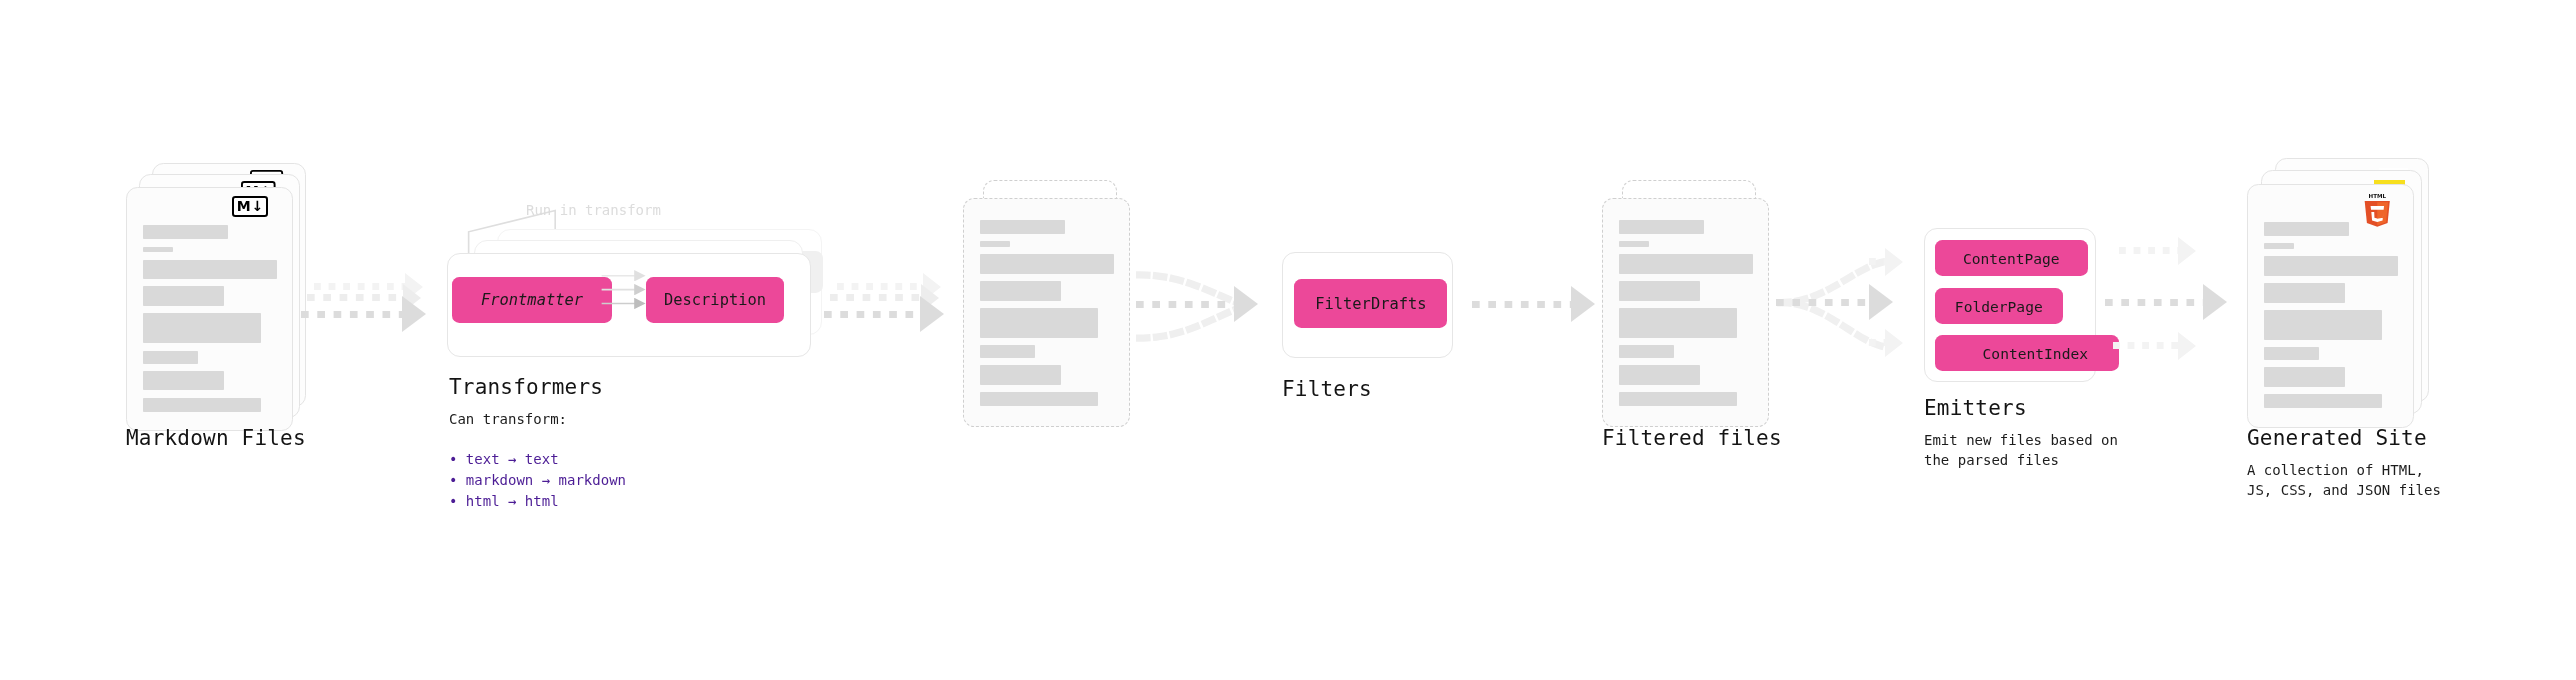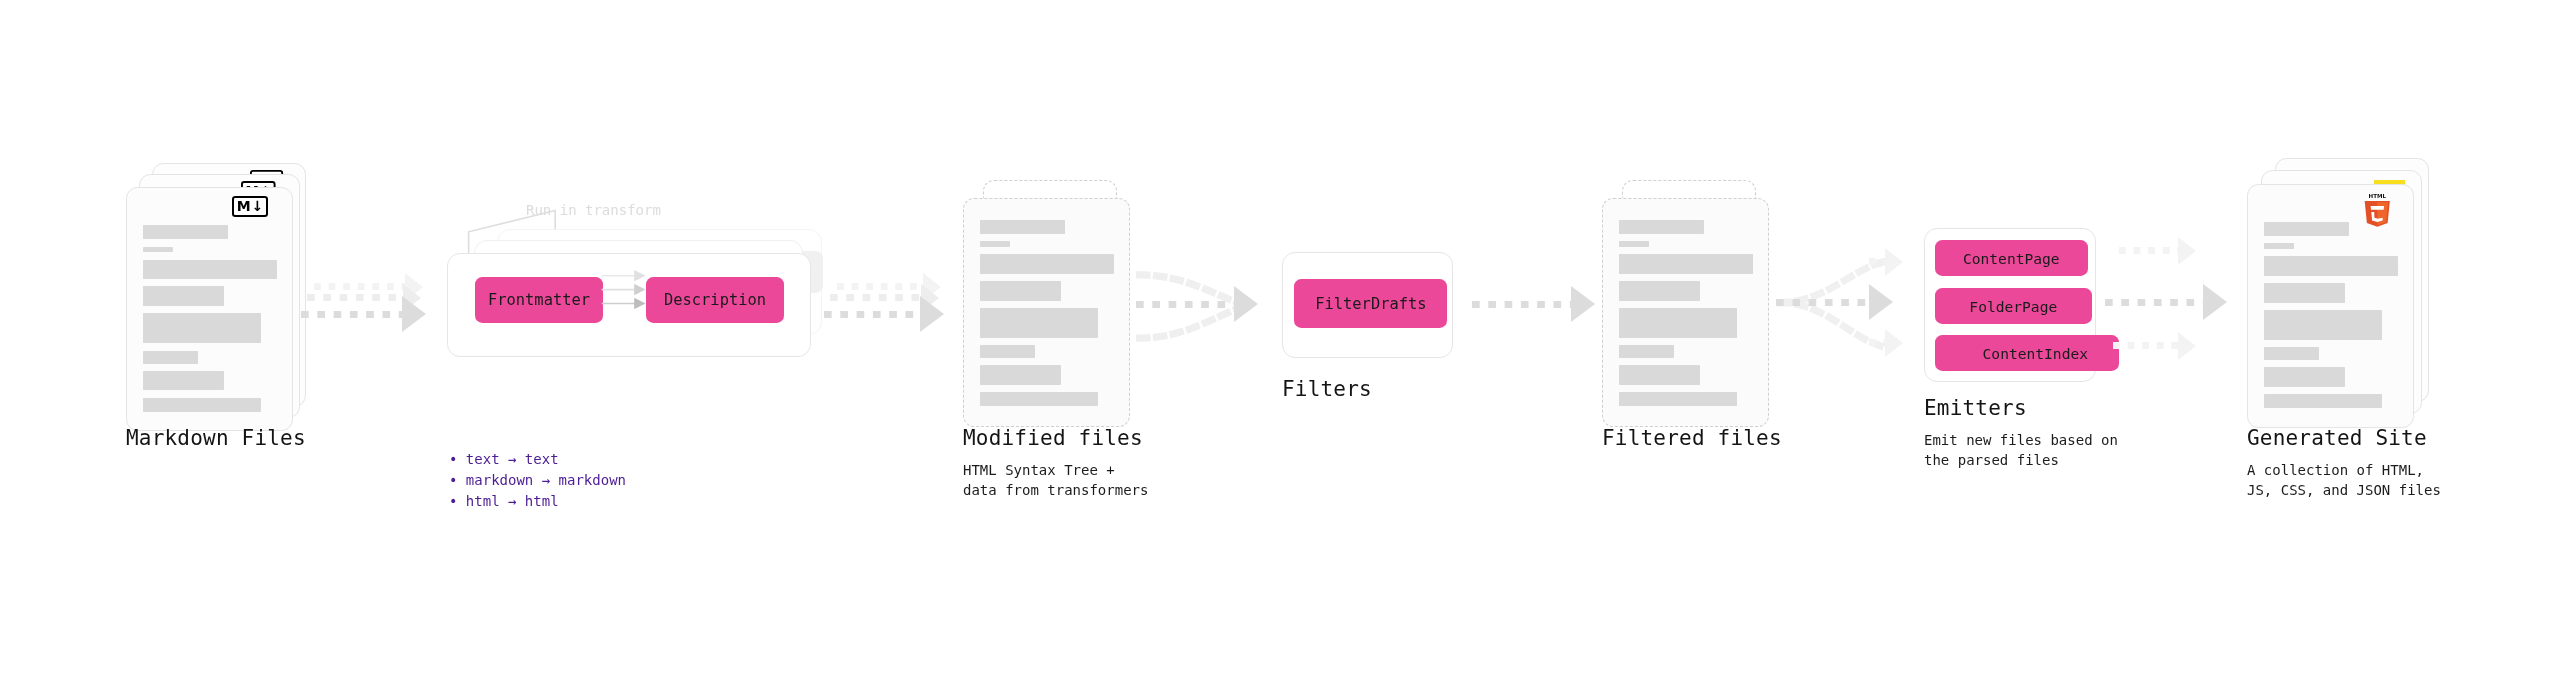--- a/index.html
+++ b/index.html
@@ -240,21 +240,21 @@
       <div class="pill faded-2" style="left:45px; top:21px; width:130px; height:42px;">&nbsp;</div>
       <div class="pill faded-2" style="left:195px; top:21px; width:130px; height:42px;">&nbsp;</div>
     </div>
 
     <div class="panel faded-1" style="left:27px; top:11.4px; width:329px; height:106px;">
       <div class="pill faded-1" style="left:27px; top:21px; width:130px; height:42px;">&nbsp;</div>
       <div class="pill faded-1" style="left:179px; top:21px; width:130px; height:42px;">&nbsp;</div>
     </div>
 
     <div class="panel" style="left:0px; top:24.4px; width:364px; height:104px;">
-      <div class="pill" style="left:27px; top:23px; width:128px; height:46px;">Frontmatter</div>
+      <div class="pill" style="left:4px; top:23px; width:160px; height:46px;font-style:italic;">Frontmatter</div>
       <div class="pill" style="left:198px; top:23px; width:138px; height:46px;">Description</div>
     </div>
 
     <svg class="inner-arrow" style="left:153px; top:41px;" width="57" height="49" viewBox="0 0 70 60">
       <defs>
         <marker id="tri1" markerWidth="7" markerHeight="7" refX="5" refY="3.5" orient="auto">
           <polygon points="0 0, 7 3.5, 0 7" fill="#e0e0e0"></polygon>
         </marker>
         <marker id="tri2" markerWidth="7" markerHeight="7" refX="5" refY="3.5" orient="auto">
           <polygon points="0 0, 7 3.5, 0 7" fill="#cfcfcf"></polygon>
@@ -262,20 +262,24 @@
         <marker id="tri3" markerWidth="7" markerHeight="7" refX="5" refY="3.5" orient="auto">
           <polygon points="0 0, 7 3.5, 0 7" fill="#bdbdbd"></polygon>
         </marker>
       </defs>
       <line x1="2" y1="7" x2="52" y2="7" stroke="#e8e8e8" stroke-width="2" marker-end="url(#tri1)"></line>
       <line x1="2" y1="24" x2="52" y2="24" stroke="#e0e0e0" stroke-width="2" marker-end="url(#tri2)"></line>
       <line x1="2" y1="41" x2="52" y2="41" stroke="#cdcdcd" stroke-width="2" marker-end="url(#tri3)"></line>
     </svg>
   </div>
 
+  <div class="caption" style="left:449px; top:376px;">
+    <div class="caption-title">Transformers</div>
+    <div class="caption-sub">Can transform:</div>
+  </div>
   <div class="bullets" style="left:449px; top:449px;"><span>• text → text</span><br><span>• markdown → markdown</span><br><span>• html → html</span></div>
 
   <div class="arrow dim-2 small" style="left:837px; top:273px; width:130px; height:28px;">
     <div class="arrow-line" style="left:0; top:9.8px; width:91px;"></div>
     <div class="arrow-head" style="left:86px; top:0px;"></div>
   </div>
   <div class="arrow dim-1 small" style="left:830px; top:284px; width:138px; height:28px;">
     <div class="arrow-line" style="left:0; top:9.8px; width:96px;"></div>
     <div class="arrow-head" style="left:91px; top:0px;"></div>
   </div>
@@ -293,25 +297,20 @@
         <div class="bar" style="width:100%; height:19.5px;"></div>
         <div class="bar" style="width:60%; height:19.5px;"></div>
         <div class="bar" style="width:88%; height:30px;"></div>
         <div class="bar" style="width:41%; height:13px;"></div>
         <div class="bar" style="width:60%; height:19.5px;"></div>
         <div class="bar" style="width:88%; height:14px;"></div>
       </div>
     </div>
   </div>
 
-  <div class="caption" style="left:963px; top:427px;">
-    <div class="caption-title">Modified files</div>
-    <div class="caption-sub">HTML Syntax Tree +
-data from transformers</div>
-  </div>
 
   <svg class="arrow" style="left:1136px; top:262px;" width="138" height="89" viewBox="0 0 170 110">
     <path d="M4 16 C 60 16, 95 40, 130 52" fill="none" stroke="#efefef" stroke-width="9" stroke-dasharray="9 12" stroke-linecap="square"></path>
     <path d="M4 94 C 60 94, 95 68, 130 56" fill="none" stroke="#efefef" stroke-width="9" stroke-dasharray="9 12" stroke-linecap="square"></path>
   </svg>
   <div class="arrow" style="left:1136px; top:286px; width:146px; height:37px;">
     <div class="arrow-line" style="left:0; top:14.6px; width:102px;"></div>
     <div class="arrow-head" style="left:98px; top:0px;"></div>
   </div>
 
@@ -360,21 +359,21 @@
     <div class="arrow-line" style="left:0; top:14.6px; width:98px;"></div>
     <div class="arrow-head" style="left:93px; top:0px;"></div>
   </div>
   <div class="arrow dim-2 small" style="left:1869px; top:329px; width:98px; height:28px;">
     <div class="arrow-line" style="left:0; top:9.8px; width:21px;"></div>
     <div class="arrow-head" style="left:16.3px; top:0px;"></div>
   </div>
 
   <div class="panel" style="left:1924px; top:228px; width:172px; height:154px;">
     <div class="pill" style="left:9.8px; top:11.4px; width:153px; height:36px; font-size:14.6px;">ContentPage</div>
-    <div class="pill" style="left:9.8px; top:59px; width:157px; height:36px; font-size:14.6px;">FolderPage</div>
+    <div class="pill" style="left:9.8px; top:59px; width:128px; height:36px; font-size:14.6px;">FolderPage</div>
     <div class="pill" style="left:9.8px; top:106px; width:184px; height:36px; font-size:14.6px;padding-left:17px;">ContentIndex</div>
   </div>
 
   <div class="caption" style="left:1924px; top:397px;">
     <div class="caption-title">Emitters</div>
     <div class="caption-sub">Emit new files based on
 the parsed files</div>
   </div>
 
   <div class="arrow dim-2 small" style="left:2119px; top:237px; width:130px; height:28px;">

